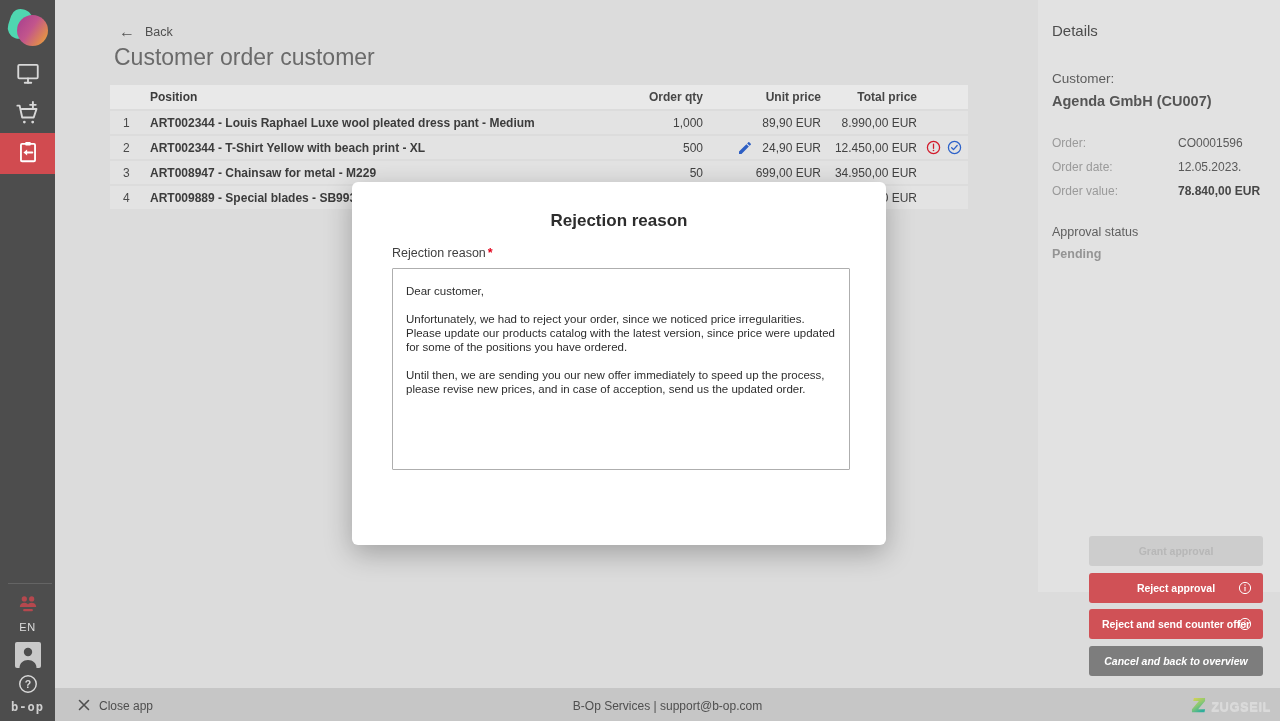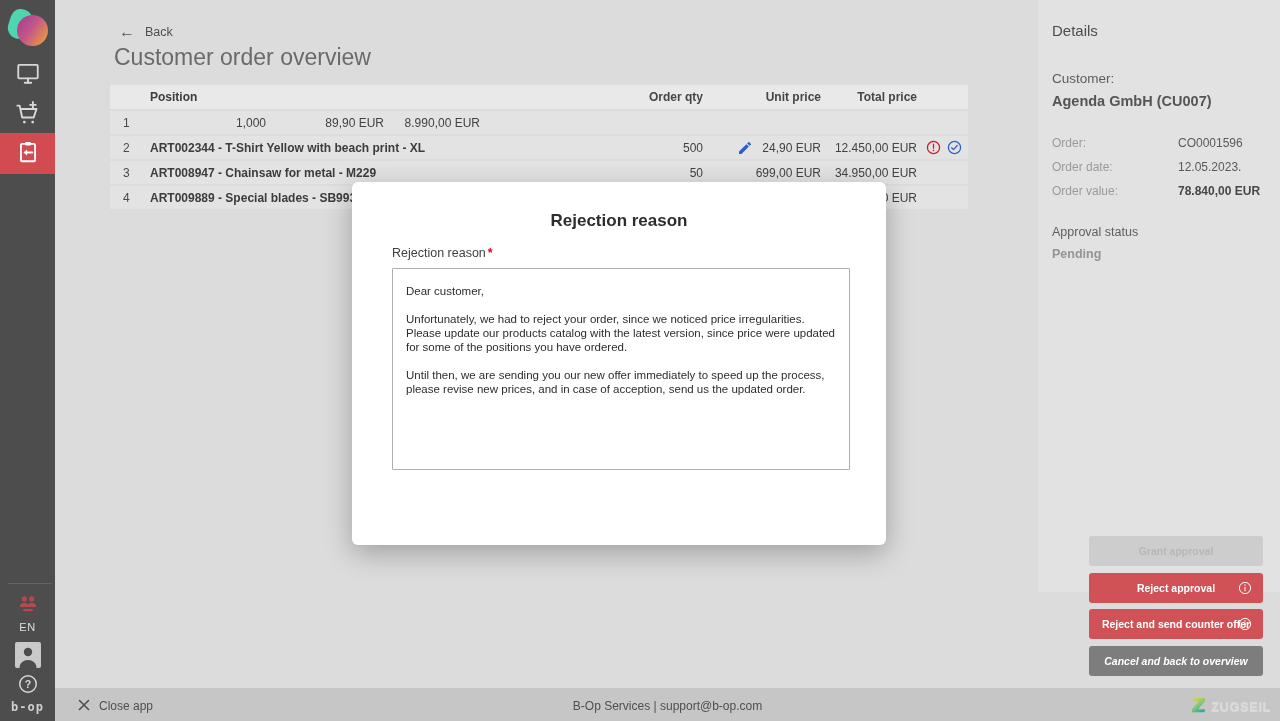--- a/index.html
+++ b/index.html
@@ -190,34 +190,35 @@
   </button>
 
   <div class="side-label brand-bop">b-op</div>
 </aside>
 
 <main class="main">
   <div class="back">
     <span class="arr">←</span>
     <span>Back</span>
   </div>
-  <h1 class="page-title">Customer order overview</h1>
+  <h1 class="page-title">Customer order customer</h1>
 
   <div class="table">
     <div class="trow thead">
       <div class="c-num"></div>
       <div class="c-pos">Position</div>
       <div class="c-qty">Order qty</div>
       <div class="c-unit">Unit price</div>
       <div class="c-total">Total price</div>
       <div class="c-icons"></div>
     </div>
 
     <div class="trow">
       <div class="c-num">1</div>
+      <div class="c-pos">ART002344 - Louis Raphael Luxe wool pleated dress pant - Medium</div>
       <div class="c-qty">1,000</div>
       <div class="c-unit">
           <span>89,90 EUR</span>
         </div>
       <div class="c-total">8.990,00 EUR</div>
       <div class="c-icons"></div>
     </div>
 
     <div class="trow">
       <div class="c-num">2</div>

